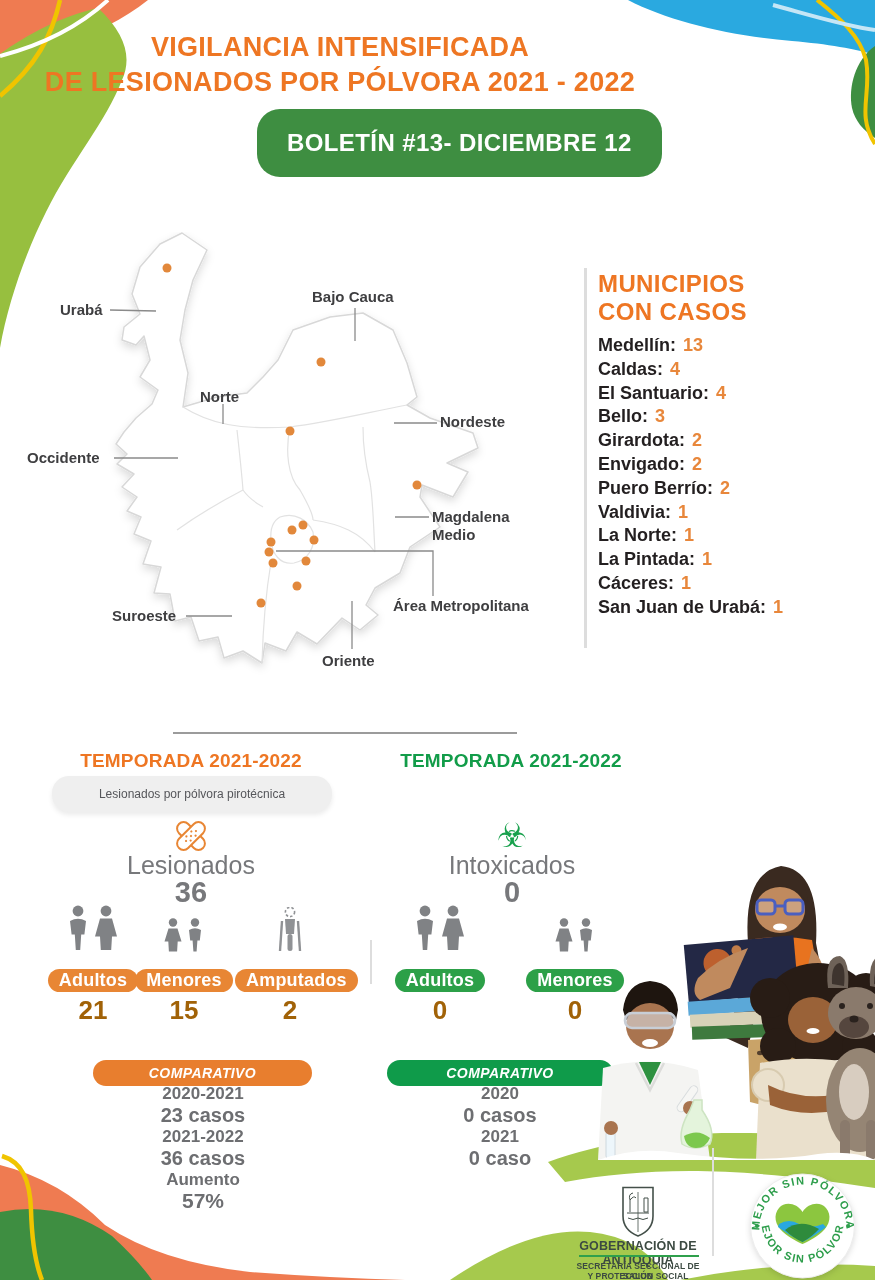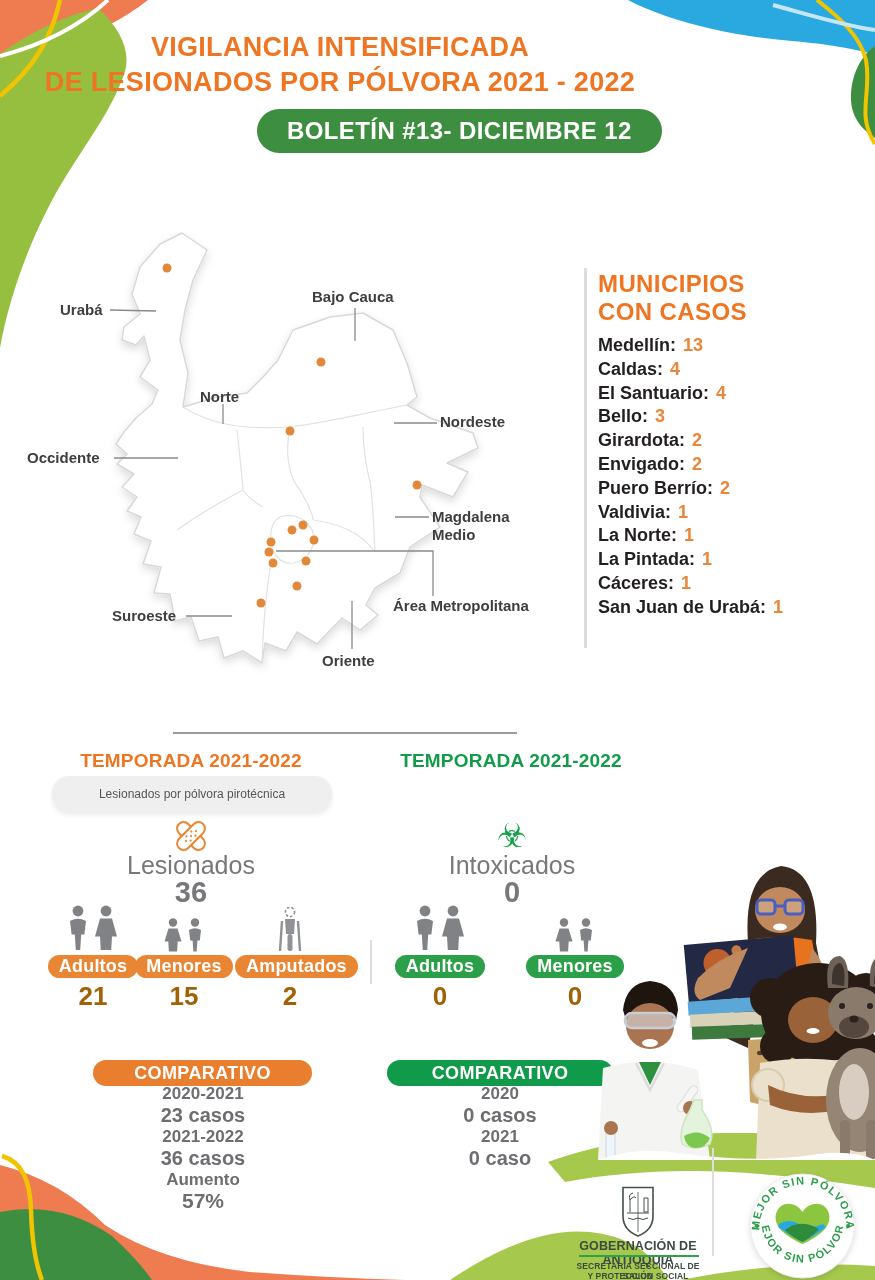--- a/index.html
+++ b/index.html
@@ -9,21 +9,21 @@
   }
   .abs{position:absolute;}
   
   .main-title{
     position:absolute;top:30px;left:0;width:680px;text-align:center;
     color:#EE7623;font-weight:bold;font-size:27px;line-height:35px;letter-spacing:.3px;
   }
   .bulletin-pill{
     position:absolute;top:109px;left:257px;height:44px;line-height:44px;
     background:#3E8E41;color:#fff;font-weight:bold;font-size:24px;
-    padding:0 30px;border-radius:23px;letter-spacing:.4px;
+    padding:12px 30px;border-radius:23px;letter-spacing:.4px;
   }
   
   .map-label{
     position:absolute;color:#3E3E40;font-weight:700;font-size:15px;line-height:18px;
   }
   
   .muni-block{position:absolute;left:598px;top:270px;width:272px;}
   .muni-title{color:#EE7623;font-weight:800;font-size:24px;line-height:28px;letter-spacing:.4px;}
   .muni-list{margin-top:8px;}
   .muni-row{font-size:18px;line-height:23.8px;white-space:nowrap;}
@@ -42,30 +42,30 @@
     box-shadow:0 3px 5px rgba(0,0,0,.08);white-space:nowrap;
   }
   .metric-label{position:absolute;text-align:center;color:#77787B;font-size:25px;font-weight:400;}
   .metric-value{position:absolute;text-align:center;color:#77787B;font-size:29px;font-weight:800;}
   .biohazard{position:absolute;color:#18A14D;font-size:34px;line-height:34px;
     font-family:"DejaVu Sans",sans-serif;text-align:center;}
   
   .stat-group{position:absolute;text-align:center;}
   .stat-icons{height:50px;display:flex;align-items:flex-end;justify-content:center;}
   .pill{
-    display:inline-block;height:23px;line-height:23px;padding:0 11px;margin-top:2px;
+    display:inline-block;height:23px;line-height:23px;padding:0 11px;margin-top:16px;
     border-radius:13px;color:#fff;font-weight:700;font-size:18px;letter-spacing:.2px;
   }
   .pill.orange{background:#E88634;}
   .pill.green{background:#2CA048;}
   .stat-num{margin-top:3px;color:#a16207;font-weight:800;font-size:26px;}
   
   .comp-banner{
     position:absolute;height:26px;line-height:26px;text-align:center;border-radius:14px;
-    color:#fff;font-weight:800;font-size:18px;letter-spacing:.4px;
+    color:#fff;font-weight:800;font-size:14px;letter-spacing:.4px;font-style:italic;
   }
   .comp-banner.orange{background:#E87E2E;}
   .comp-banner.green{background:#0F9B4A;}
   .comp-row{position:absolute;display:flex;flex-direction:column;}
   .comp-col{flex:1;text-align:center;}
   .comp-col .lab{color:#6D6E71;font-weight:800;font-size:17px;line-height:19px;}
   .comp-col .val{color:#6D6E71;font-weight:600;font-size:20px;line-height:24px;}
   .comp-col .val.big{font-weight:800;font-size:21px;}
   
   .gov-name{position:absolute;left:565px;top:1239px;width:146px;text-align:center;

